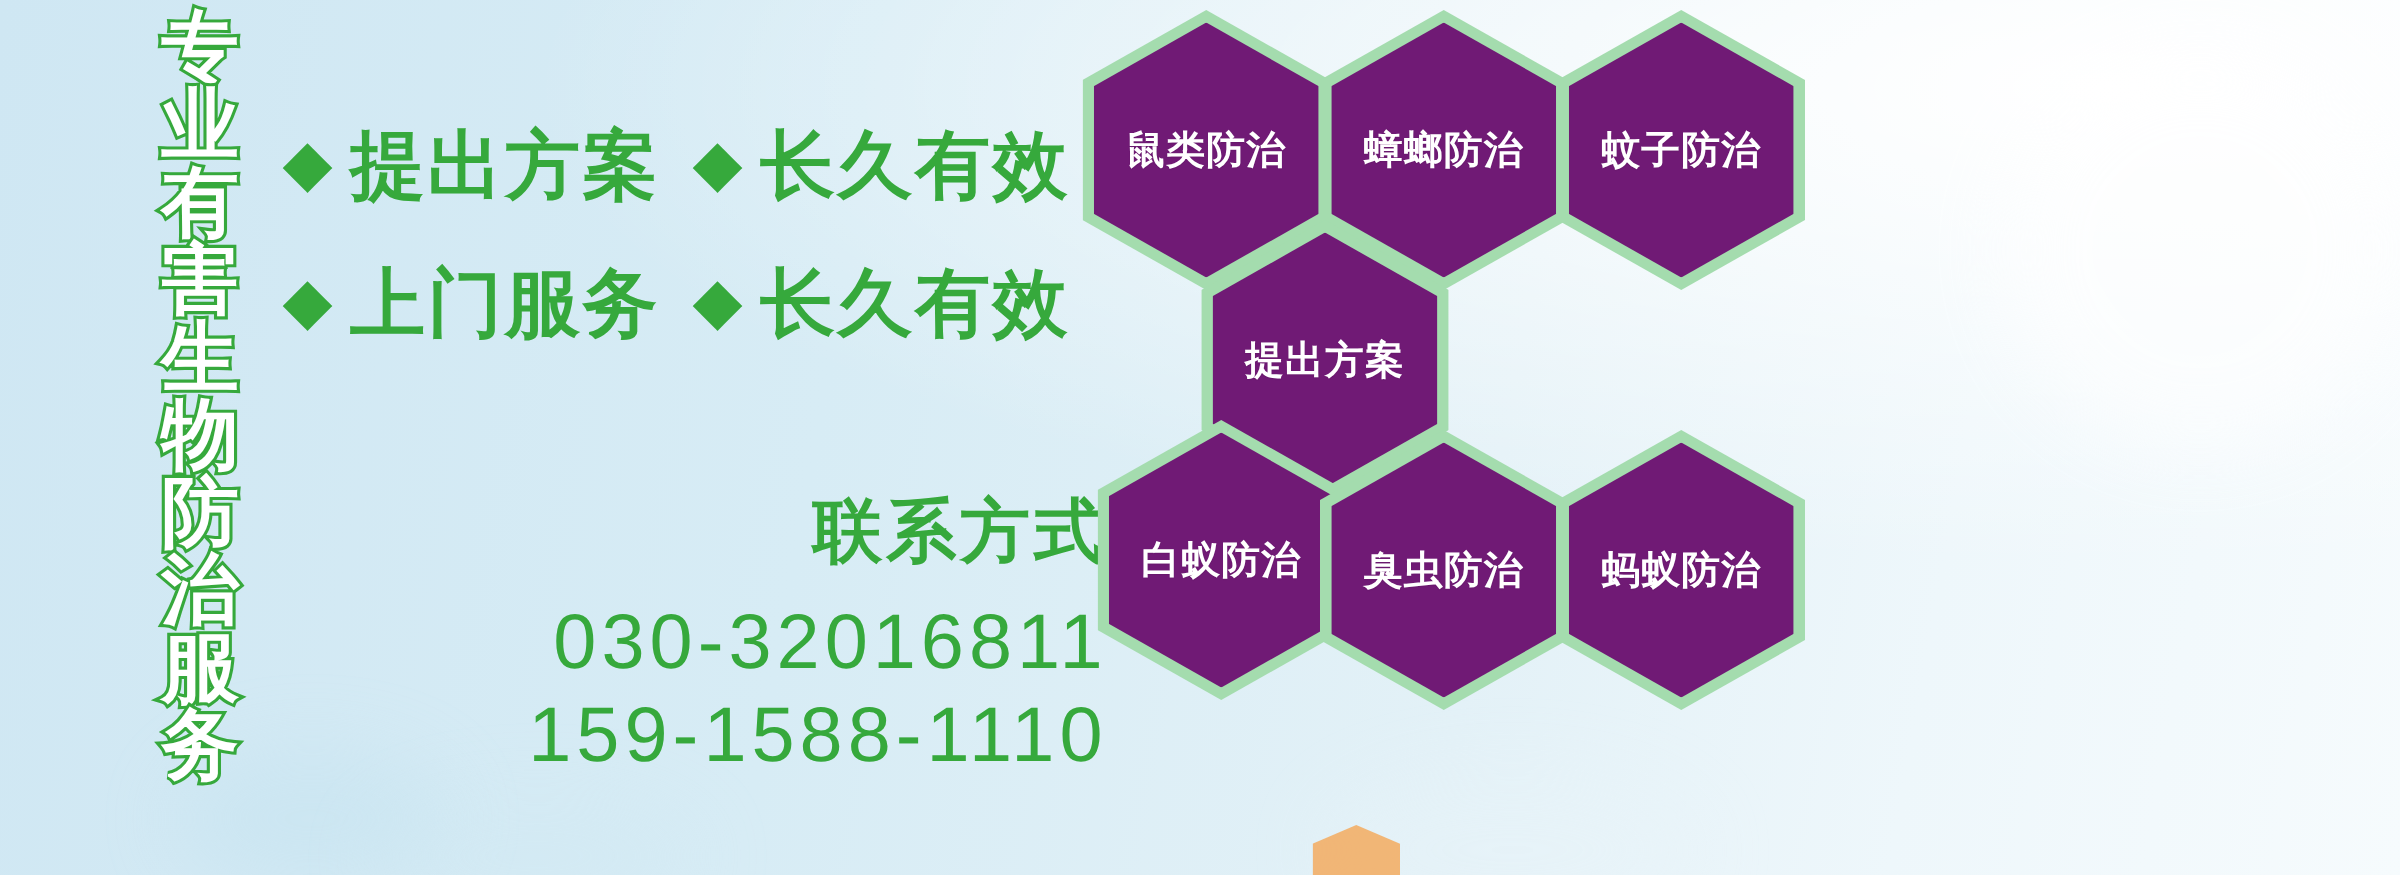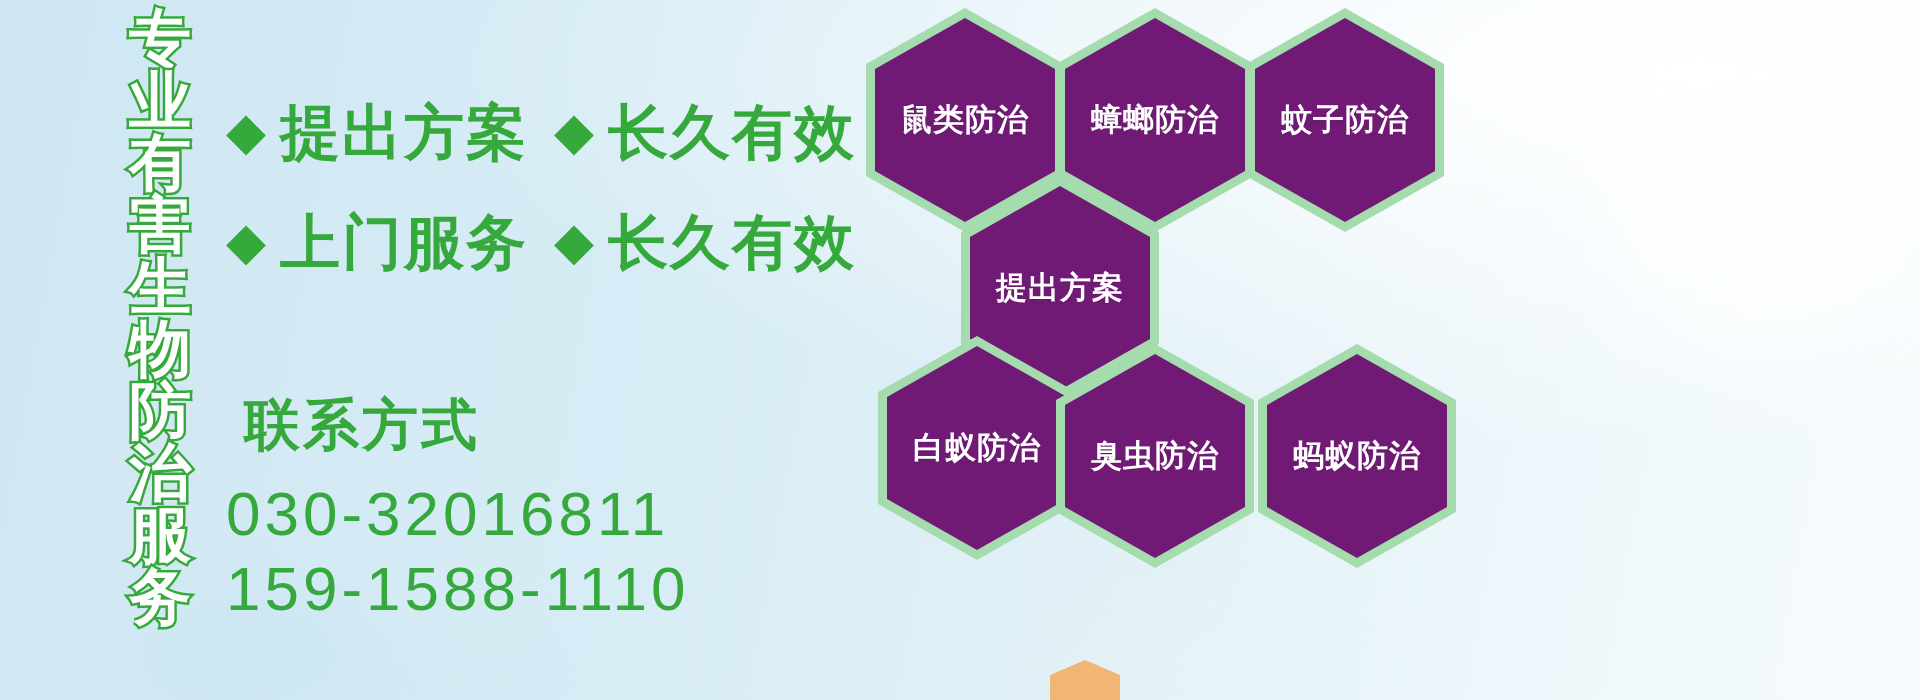--- a/index.html
+++ b/index.html
@@ -47,21 +47,21 @@
   }
   .feature-label{
     color:#36a93c;font-size:60px;font-weight:700;letter-spacing:2px;
     white-space:nowrap;
   }
   .feature-item + .feature-item{margin-left:26px;}
 
   
   #contact{
     position:absolute;left:226px;top:388px;width:660px;
-    text-align:left;
+    text-align:right;
   }
   #contact-title{
     color:#36a93c;font-size:56px;font-weight:700;letter-spacing:3px;
     margin:0 0 14px 0;padding-left:18px;
   }
   .phone{
     color:#36a93c;font-size:62px;font-weight:400;letter-spacing:4px;
     margin:4px 0;white-space:nowrap;
   }
 
@@ -89,21 +89,21 @@
   
   .hex.r1c1{left:10px;  top:8px;}
   .hex.r1c2{left:200px; top:8px;font-family:Liberation Serif, serif;}
   .hex.r1c3{left:390px; top:8px;}
   
   .hex.r2c1{left:105px; top:176px;}
   .hex.r2c2{left:295px; top:176px;}
   
   .hex.r3c1{left:10px;  top:336px;margin-left:12px;}
   .hex.r3c2{left:200px; top:344px;}
-  .hex.r3c3{left:390px; top:344px;margin-left:12px;}
+  .hex.r3c3{left:390px; top:344px;}
 
   
   .bottom-shape{
     position:absolute;left:1050px;top:660px;width:70px;height:60px;
     background:#f5a24b;opacity:.75;
     -webkit-clip-path:polygon(50% 0%,100% 25%,100% 75%,50% 100%,0% 75%,0% 25%);
     clip-path:polygon(50% 0%,100% 25%,100% 75%,50% 100%,0% 75%,0% 25%);
   }
 </style>
 </head>

